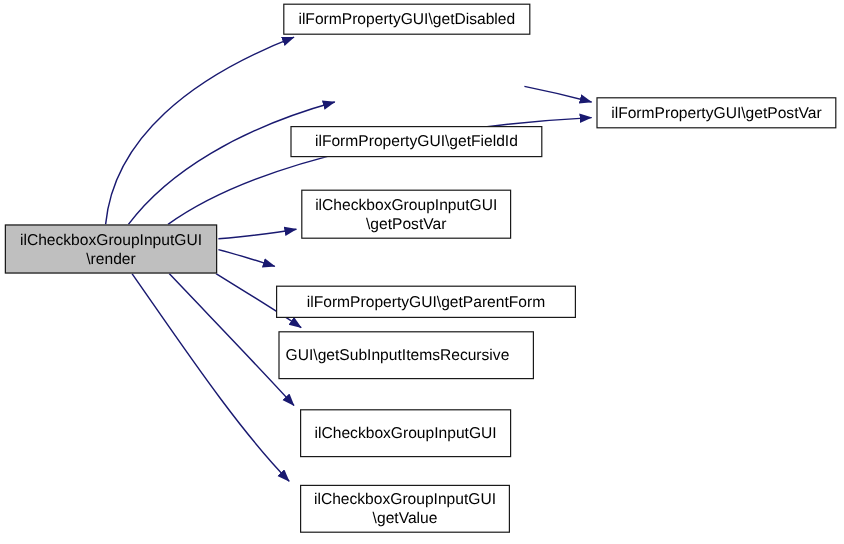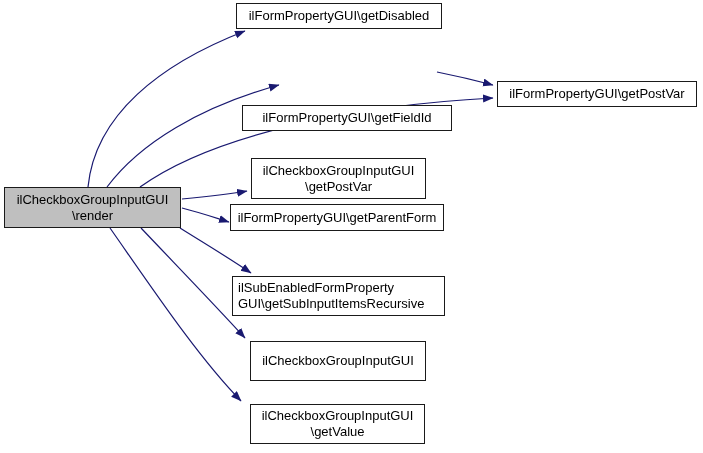--- a/index.html
+++ b/index.html
@@ -60,21 +60,21 @@
   .node.align-left {
     align-items: flex-start;
     padding-left: 5px;
   }
   
   .n-render        { left: 4px;   top: 187px; width: 177px; height: 41px; }
   .n-getdisabled   { left: 236px; top: 3px;   width: 206px; height: 26px; }
   .n-getfieldid    { left: 242px; top: 57px;  width: 210px; height: 26px; margin-top: 48px; }
   .n-getpostvar    { left: 497px; top: 81px;  width: 200px; height: 26px; }
   .n-getoptions    { left: 251px; top: 158px; width: 175px; height: 41px; }
-  .n-getparentform { left: 230px; top: 204px; width: 214px; height: 27px; text-align: center; }
+  .n-getparentform { left: 230px; top: 238px; width: 250px; height: 27px; text-align: center; }
   .n-getsubinput   { left: 232px; top: 276px; width: 213px; height: 40px; }
   .n-getusevalues  { left: 250px; top: 341px; width: 176px; height: 40px; }
   .n-getvalue      { left: 250px; top: 404px; width: 175px; height: 40px; }
 </style>
 </head>
 <body>
 
 <div class="canvas">
 
   <svg class="edges" viewBox="0 0 703 453" xmlns="http://www.w3.org/2000/svg">
@@ -114,21 +114,20 @@
   <div class="node n-getoptions">
     <span>ilCheckboxGroupInputGUI</span>
     <span>\getPostVar</span>
   </div>
 
   <div class="node n-getparentform">
     <span>ilFormPropertyGUI\getParentForm</span>
   </div>
 
   <div class="node align-left n-getsubinput">
-    <span>ilSubEnabledFormProperty</span>
     <span>GUI\getSubInputItemsRecursive</span>
   </div>
 
   <div class="node n-getusevalues">
     <span>ilCheckboxGroupInputGUI</span>
   </div>
 
   <div class="node n-getvalue">
     <span>ilCheckboxGroupInputGUI</span>
     <span>\getValue</span>

